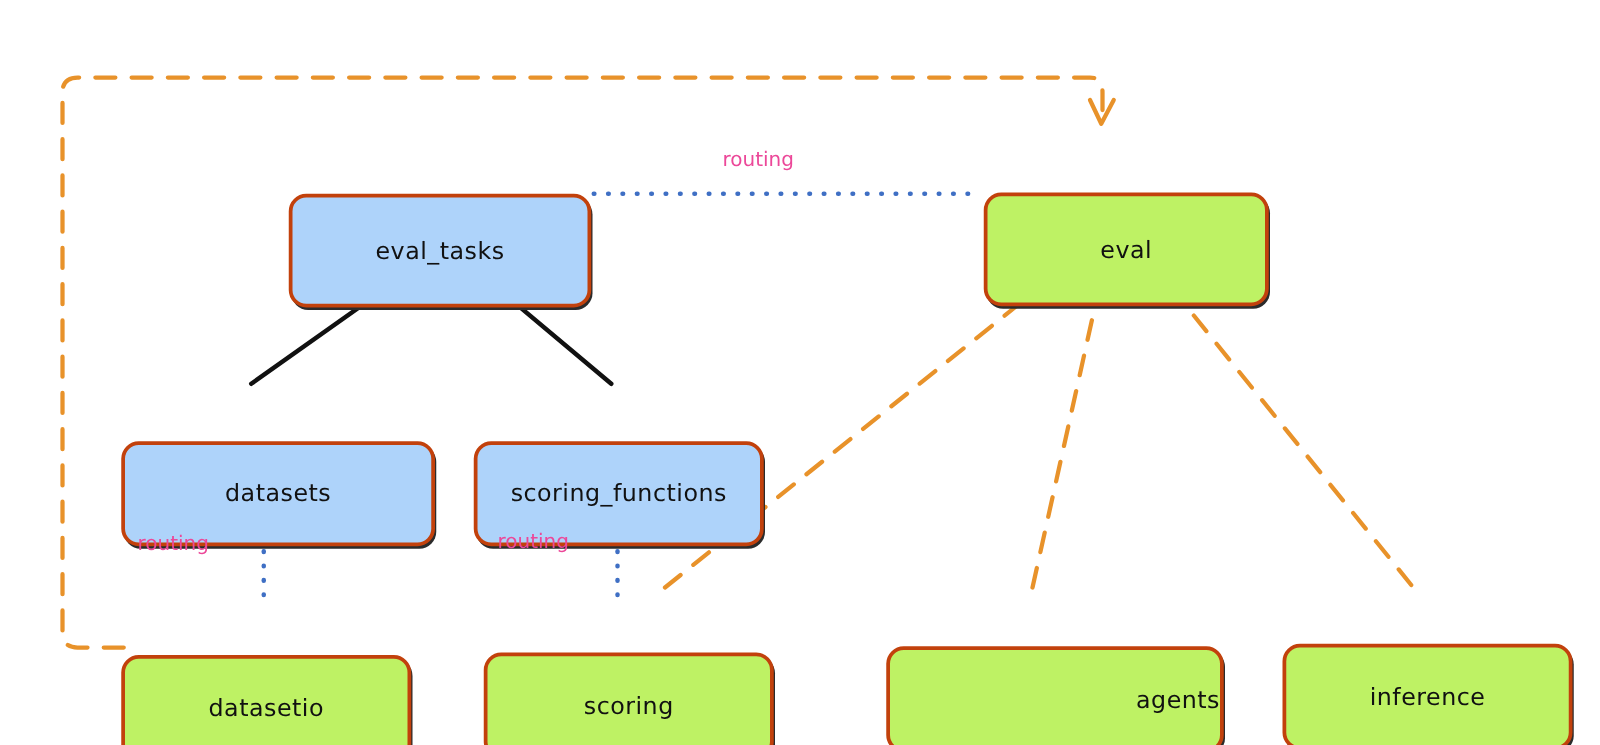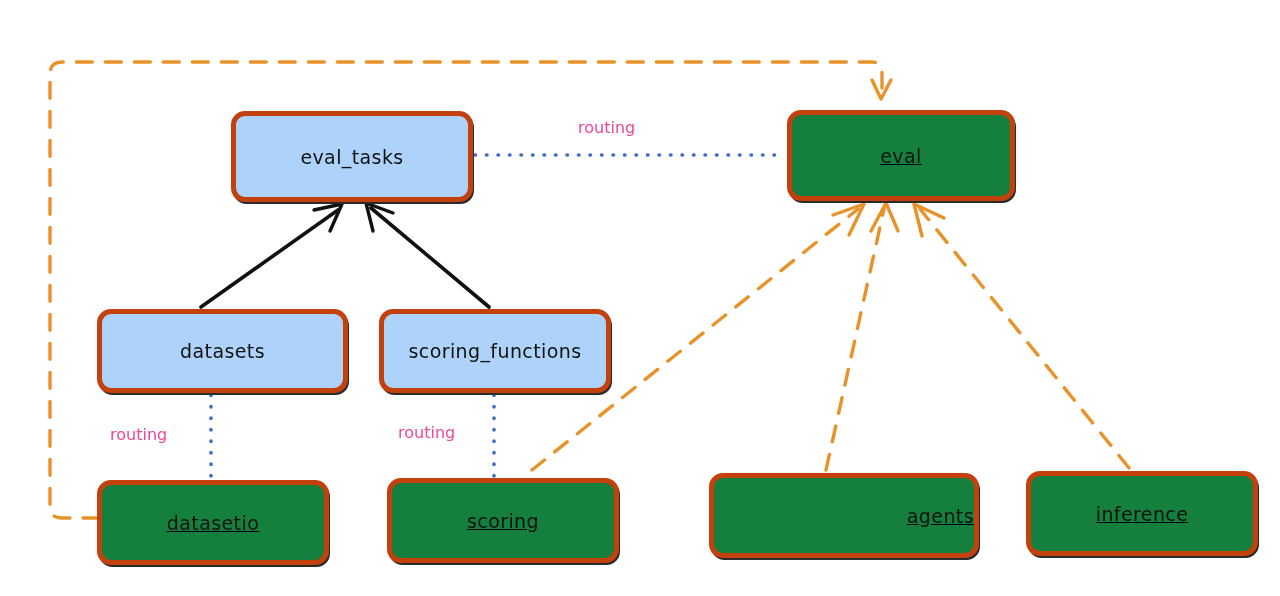--- a/index.html
+++ b/index.html
@@ -22,29 +22,30 @@
     position: absolute;
     left: 0;
     top: 0;
     width: 1280px;
     height: 596px;
     pointer-events: none;
   }
   .node {
     position: absolute;
     box-sizing: border-box;
-    border: 5px solid #c2410c;
+    border: 3px solid #c2410c;
     border-radius: 14px;
     display: flex;
     align-items: center;
     justify-content: center;
     box-shadow: 1.5px 2.5px 0 -0.5px #2b2b2b;
+    margin-top: 44px;
   }
   .node.blue  { background: #aed3fa; }
-  .node.green { background: #15803d; text-decoration: underline; }
+  .node.green { background: #bef264; }
   .node-label {
     font-family: "DejaVu Sans", sans-serif;
     font-size: 19px;
     color: #111111;
     letter-spacing: 0.4px;
     white-space: nowrap;
     user-select: none;
   }
   .edge-label {
     position: absolute;

